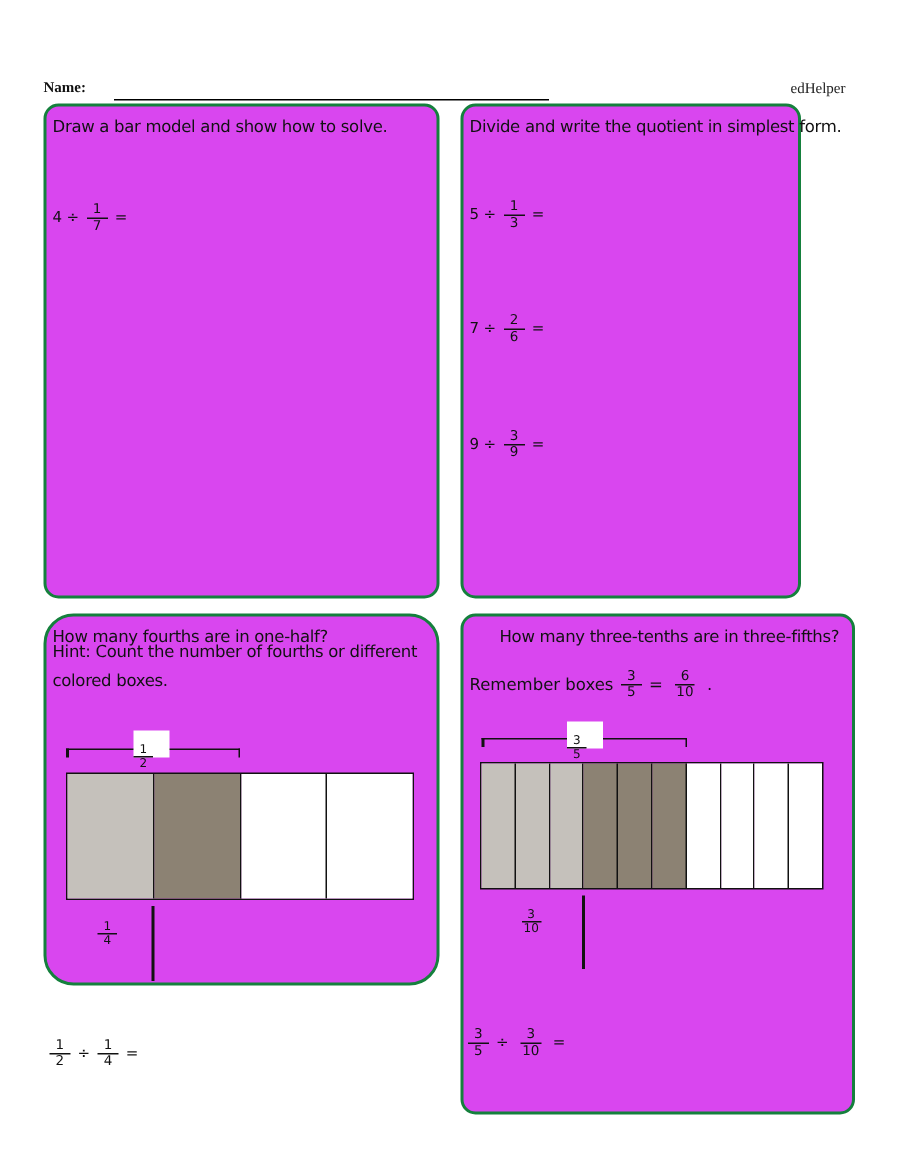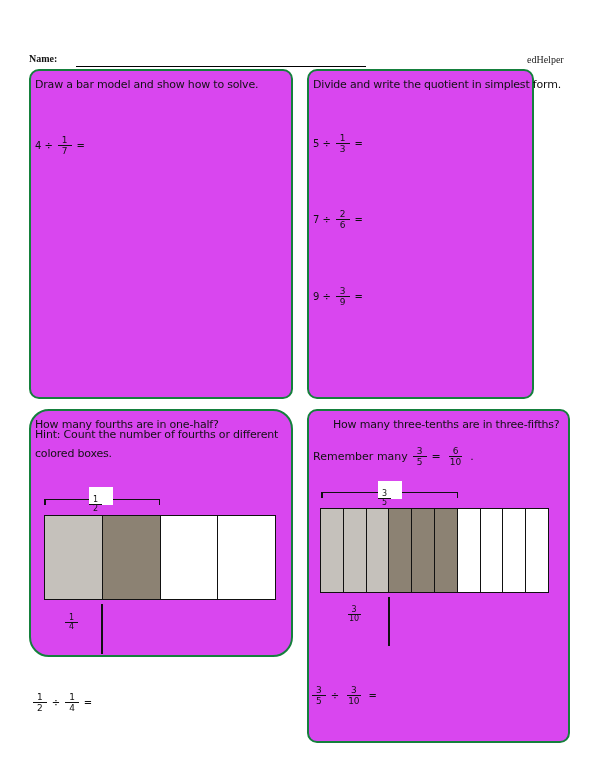--- a/index.html
+++ b/index.html
@@ -113,21 +113,21 @@
   <span class="frac">
     <span class="num">1</span>
     <span class="den">4</span>
   </span>
   <span>=</span>
 </div>
 
 <div class="panel p4">
   <div class="txt" style="left:4px;top:5px;margin-left:20px;">How many three-tenths are in three-fifths?</div>
   <div class="eq" style="left:4px;top:35px;font-size:11px;">
-    <span>Remember many</span>
+    <span>Remember boxes</span>
     <span class="frac">
       <span class="num">3</span>
       <span class="den">5</span>
     </span>
     <span>=</span>
     <span class="frac">
       <span class="num">6</span>
       <span class="den">10</span>
     </span>
     <span>.</span>

